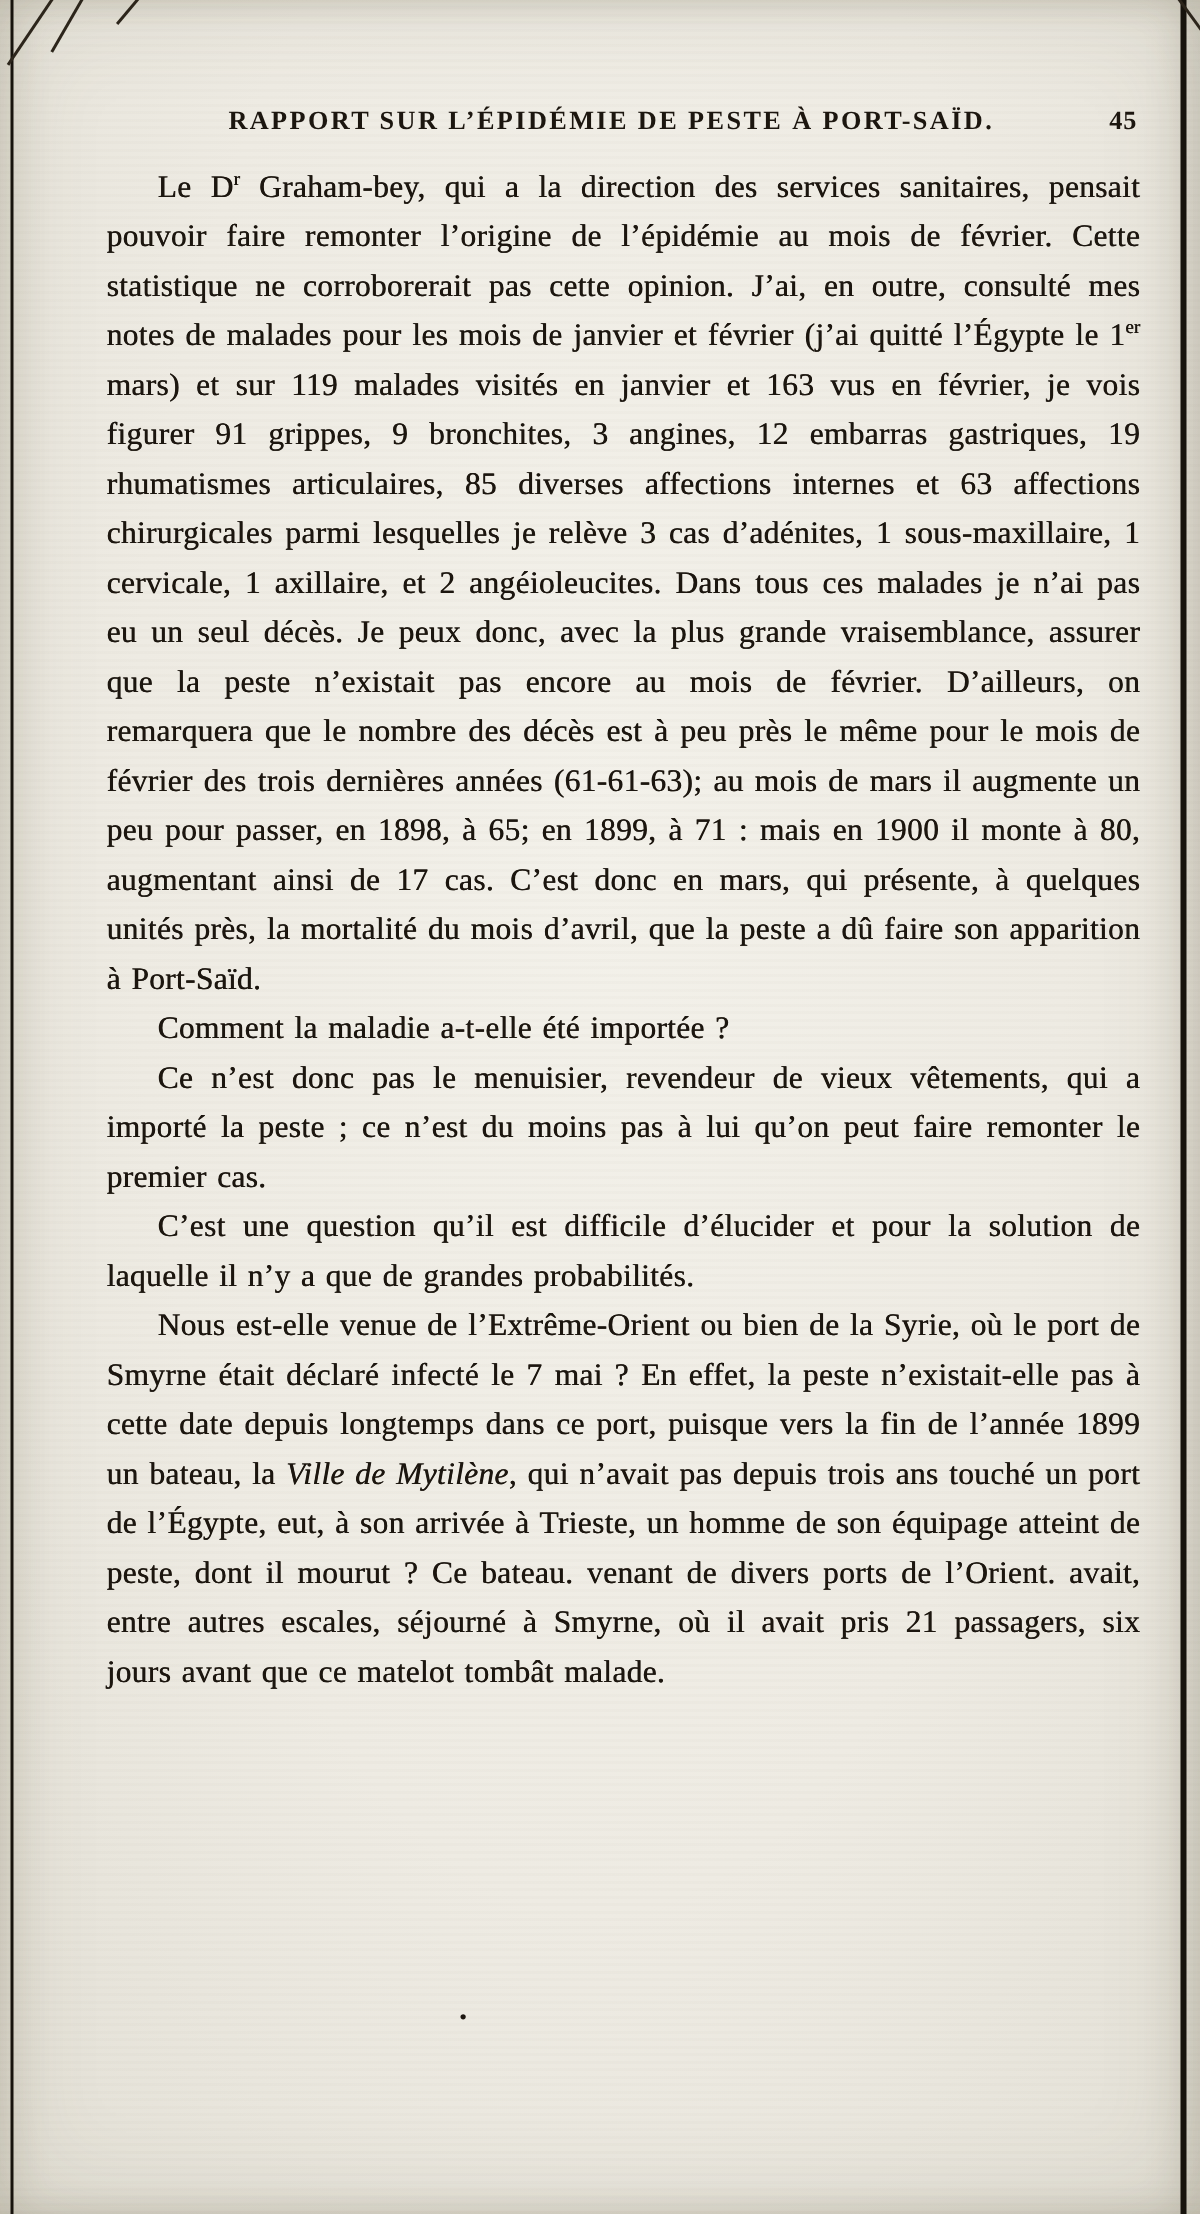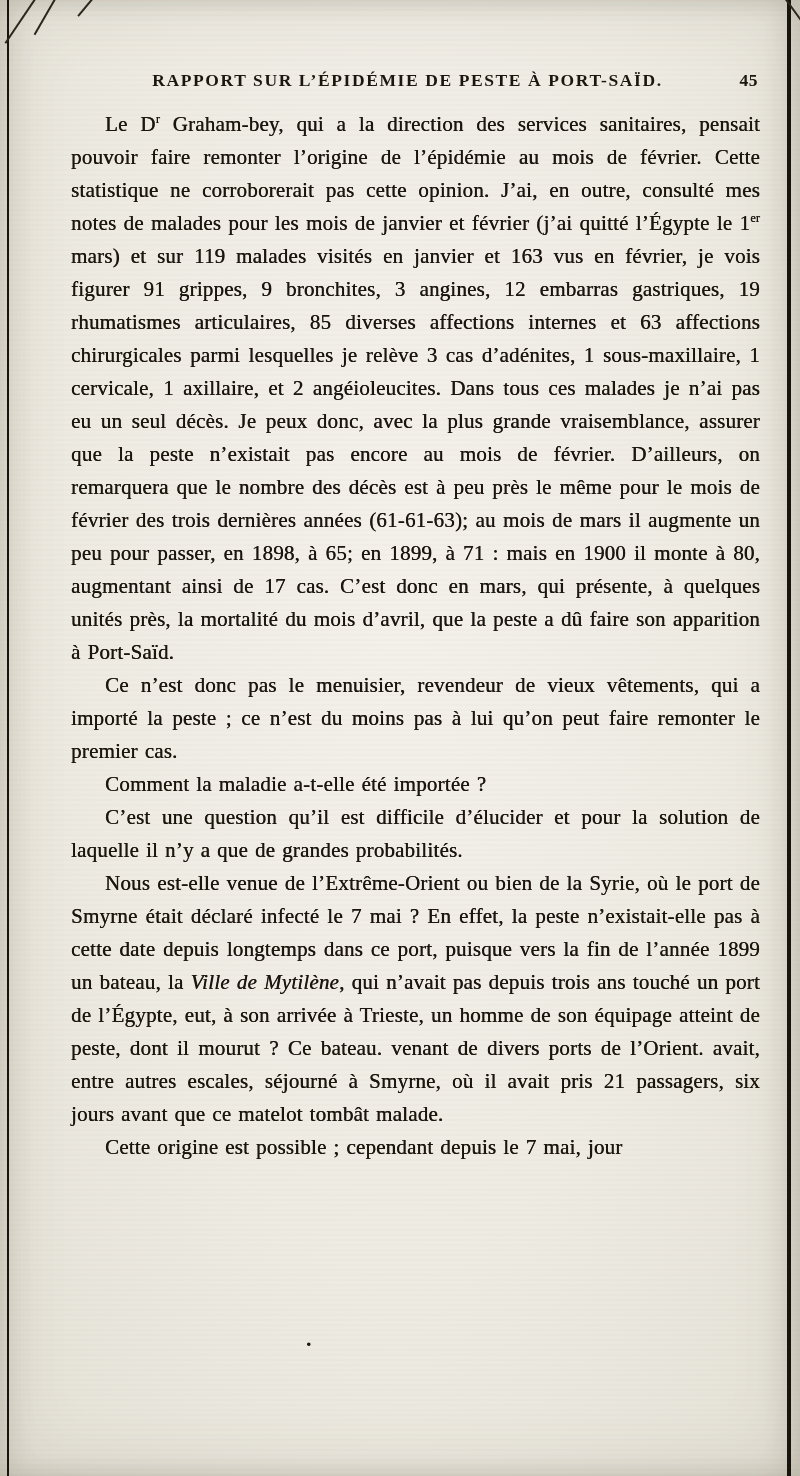--- a/index.html
+++ b/index.html
@@ -86,21 +86,20 @@
   <div class="scratch s3"></div>
   <div class="scratch s4"></div>
 
   <header class="running-head">
     <span class="head-title">RAPPORT SUR L’ÉPIDÉMIE DE PESTE À PORT-SAÏD.</span>
     <span class="page-number">45</span>
   </header>
 
   <main class="body-text">
       <p class="para"><span>Le D</span><sup>r</sup><span> Graham-bey, qui a la direction des services sanitaires, pensait pouvoir faire remonter l’origine de l’épidémie au mois de février. Cette statistique ne corroborerait pas cette opinion. J’ai, en outre, consulté mes notes de malades pour les mois de janvier et février (j’ai quitté l’Égypte le 1</span><sup>er</sup><span> mars) et sur 119 malades visités en janvier et 163 vus en février, je vois figurer 91 grippes, 9 bronchites, 3 angines, 12 embarras gastriques, 19 rhumatismes articulaires, 85 diverses affections internes et 63 affections chirurgicales parmi lesquelles je relève 3 cas d’adénites, 1 sous-maxillaire, 1 cervicale, 1 axillaire, et 2 angéioleucites. Dans tous ces malades je n’ai pas eu un seul décès. Je peux donc, avec la plus grande vraisemblance, assurer que la peste n’existait pas encore au mois de février. D’ailleurs, on remarquera que le nombre des décès est à peu près le même pour le mois de février des trois dernières années (61-61-63); au mois de mars il augmente un peu pour passer, en 1898, à 65; en 1899, à 71 : mais en 1900 il monte à 80, augmentant ainsi de 17 cas. C’est donc en mars, qui présente, à quelques unités près, la mortalité du mois d’avril, que la peste a dû faire son apparition à Port-Saïd.</span></p>
+      <p class="para"><span>Comment la maladie a-t-elle été importée ?</span></p>
       <p class="para"><span>Ce n’est donc pas le menuisier, revendeur de vieux vêtements, qui a importé la peste ; ce n’est du moins pas à lui qu’on peut faire remonter le premier cas.</span></p>
-      <p class="para"><span>Comment la maladie a-t-elle été importée ?</span></p>
       <p class="para"><span>C’est une question qu’il est difficile d’élucider et pour la solution de laquelle il n’y a que de grandes probabilités.</span></p>
       <p class="para"><span>Nous est-elle venue de l’Extrême-Orient ou bien de la Syrie, où le port de Smyrne était déclaré infecté le 7 mai ? En effet, la peste n’existait-elle pas à cette date depuis longtemps dans ce port, puisque vers la fin de l’année 1899 un bateau, la </span><i>Ville de Mytilène</i><span>, qui n’avait pas depuis trois ans touché un port de l’Égypte, eut, à son arrivée à Trieste, un homme de son équipage atteint de peste, dont il mourut ? Ce bateau. venant de divers ports de l’Orient. avait, entre autres escales, séjourné à Smyrne, où il avait pris 21 passagers, six jours avant que ce matelot tombât malade.</span></p>
-      <p class="para"><span>Cette origine est possible ; cependant depuis le 7 mai, jour</span></p>
     </main>
 
   <div class="footer-mark">.</div>
 </div>
 
 </body></html>

